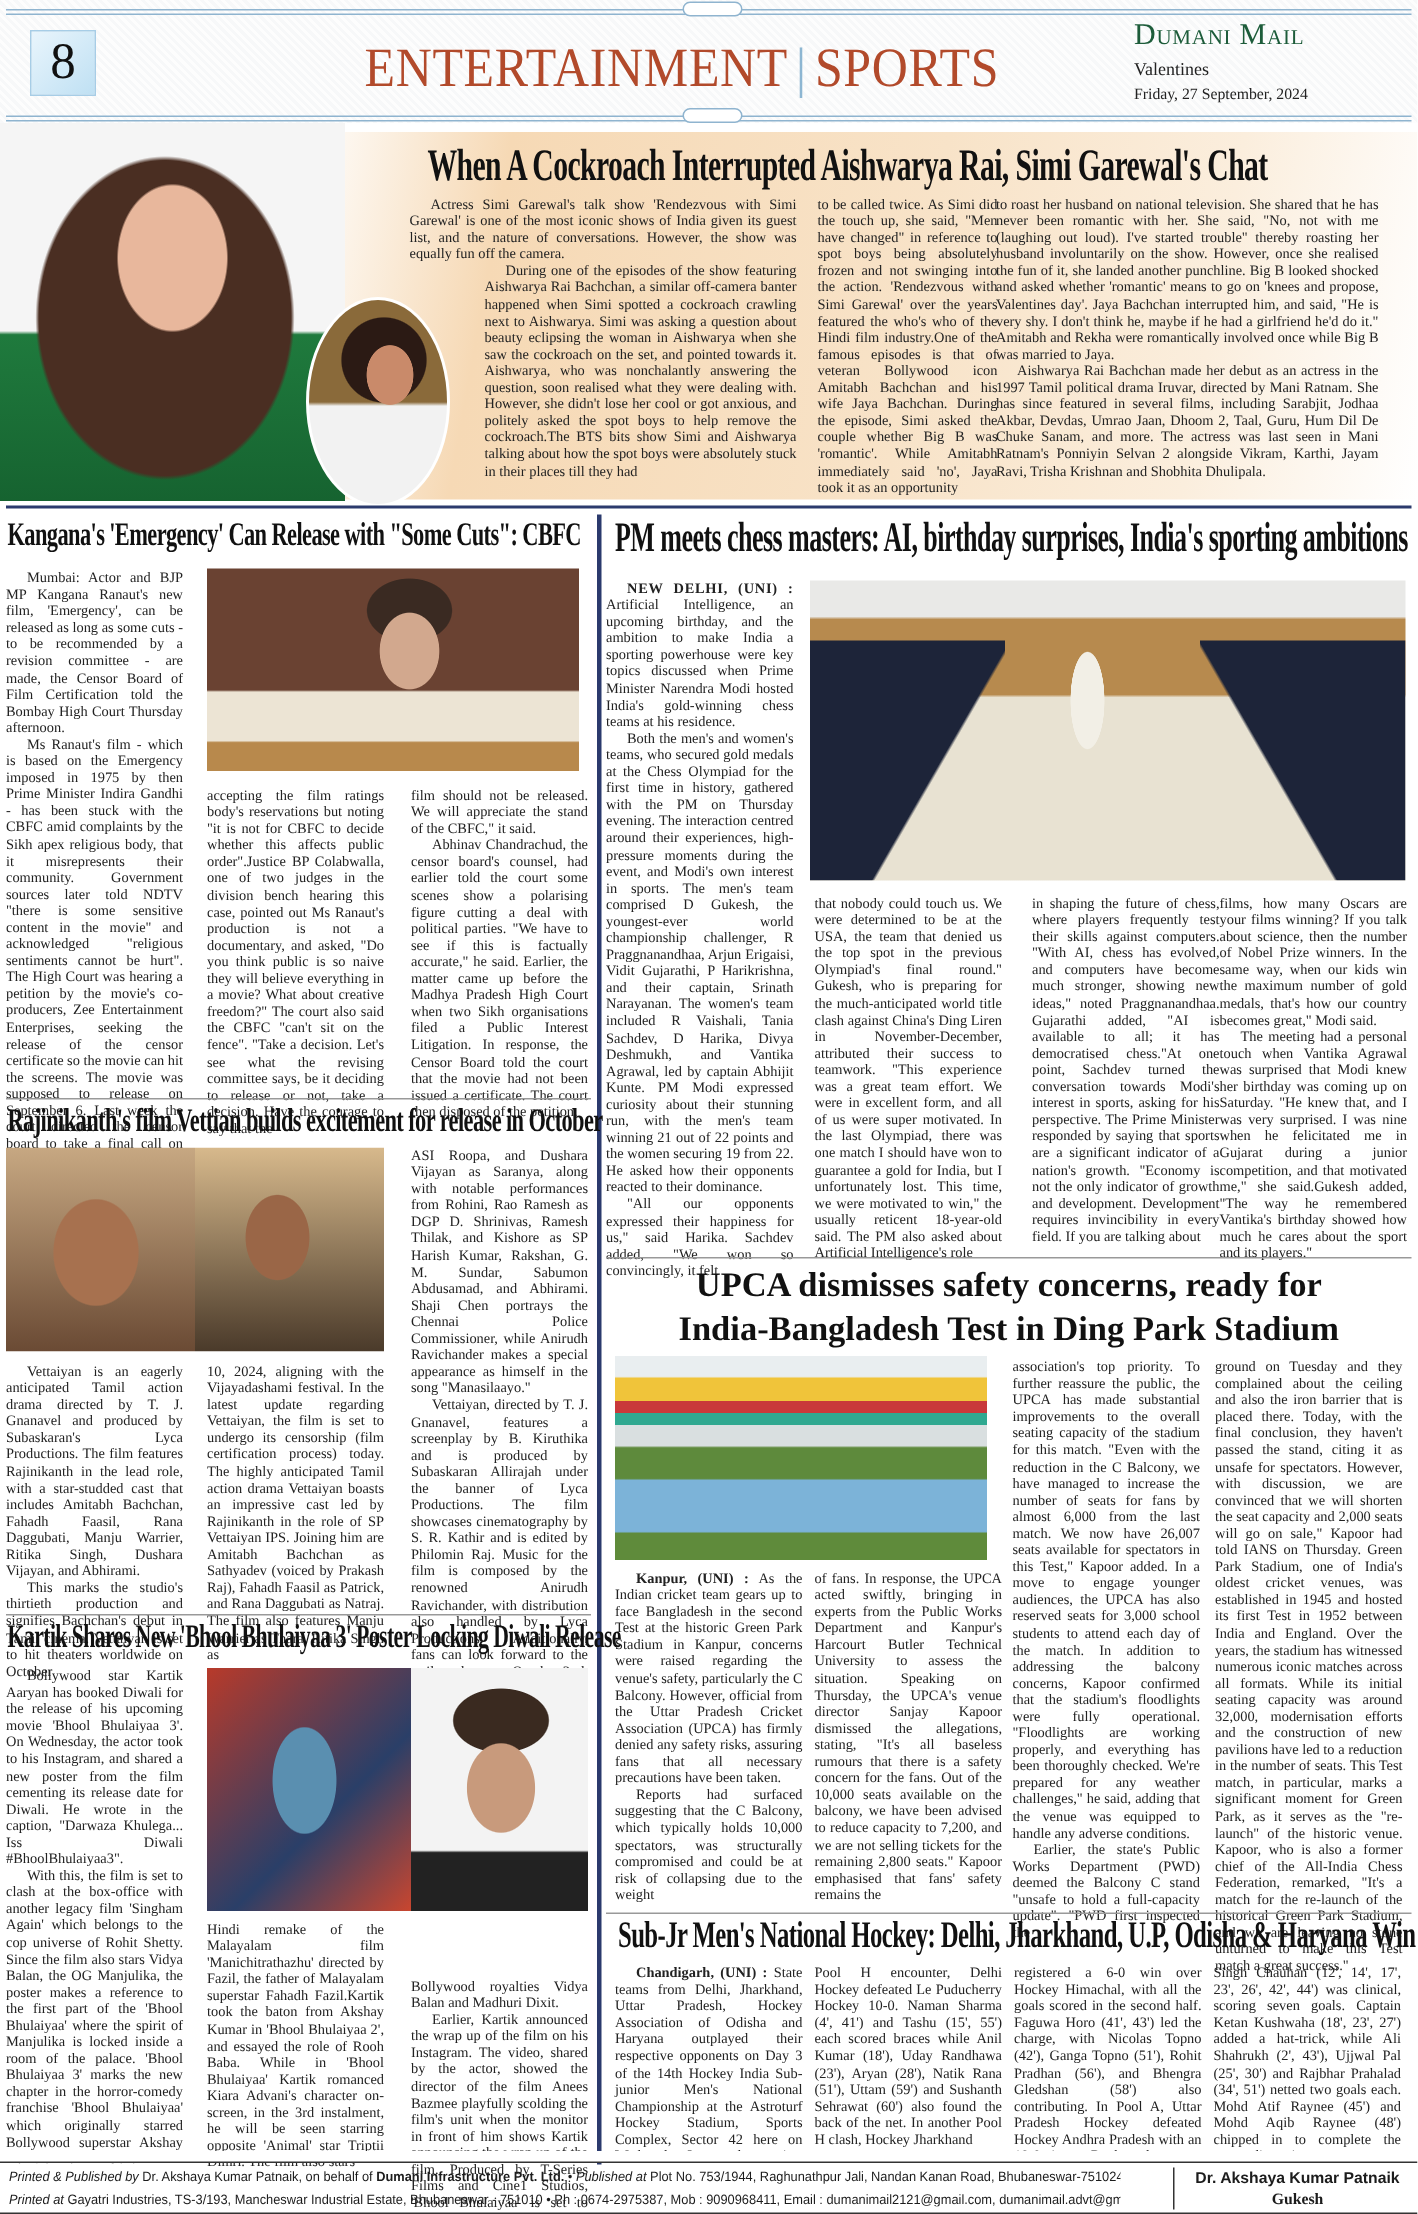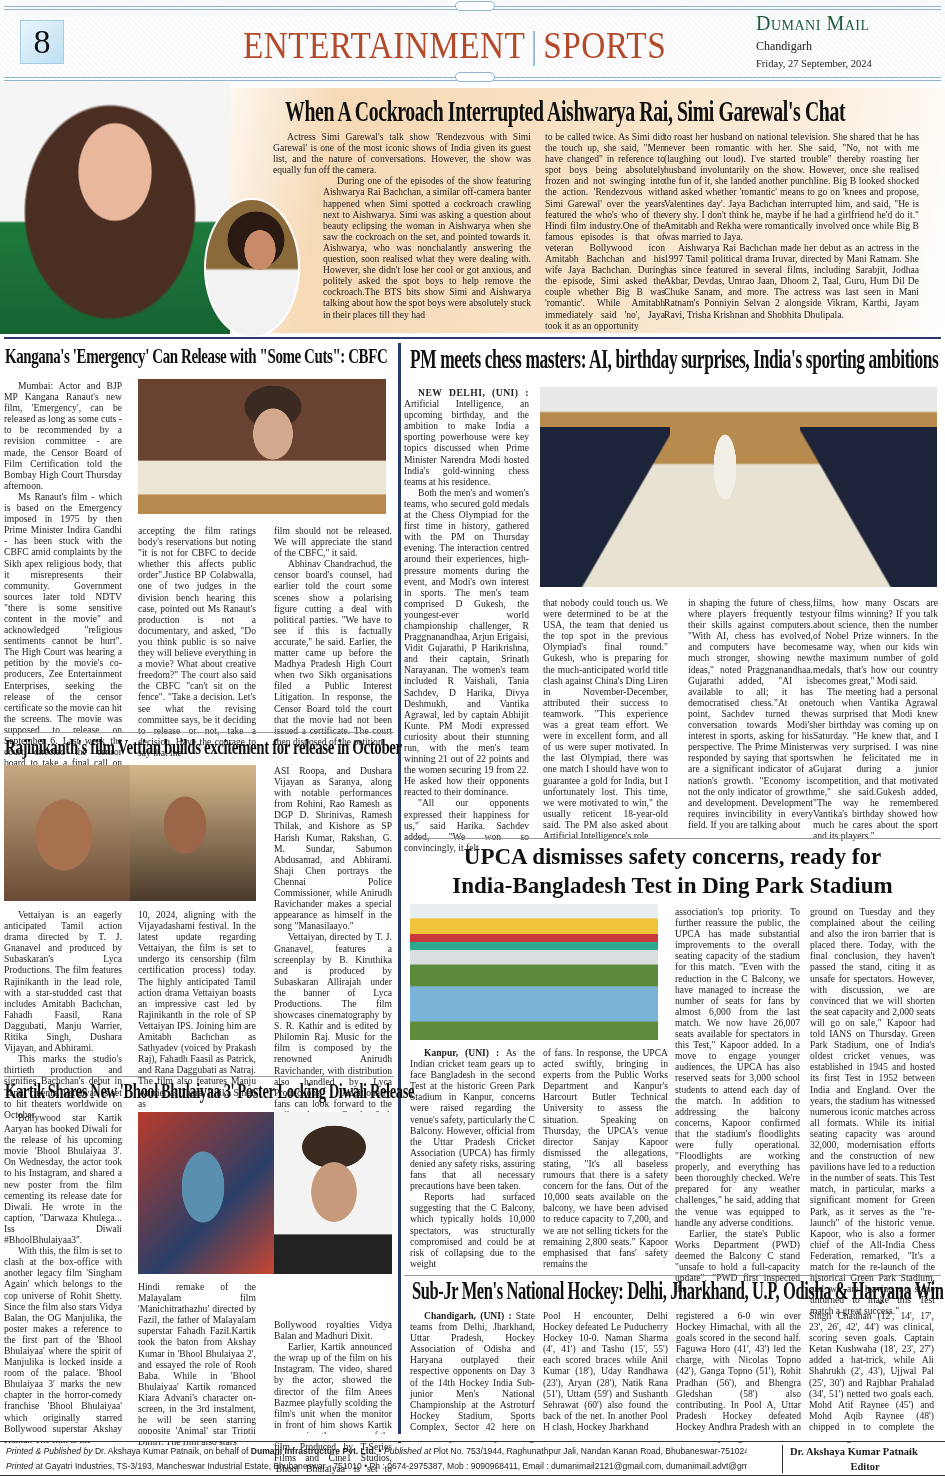--- a/index.html
+++ b/index.html
@@ -29,21 +29,21 @@
 <body>
 
 <div class="abs mast"></div>
 <div class="abs rule2" style="top:6px"></div>
 <div class="abs orn" style="top:1px;background:#fff"></div>
 <div class="abs rule2" style="top:77px"></div>
 <div class="abs orn" style="top:72px;background:#fff"></div>
 <div class="abs pagebox">8</div>
 <div class="abs secttl"><span>ENTERTAINMENT</span><span class="bar">|</span><span>SPORTS</span></div>
 <div class="abs brand">Dumani Mail</div>
-<div class="abs city">Chandigarh</div>
+<div class="abs city">Valentines</div>
 <div class="abs date">Friday, 27 September, 2024</div>
 
 <div class="abs" style="left:200px;top:88px;width:745px;height:245px;background:linear-gradient(100deg,rgba(255,255,255,0) 0%,#f6d9b5 18%,#f8e3c8 55%,#fbeedd 80%,#fff 100%)"></div>
 <div class="abs img" style="left:0;top:82px;width:230px;height:252px;background:radial-gradient(ellipse 60px 80px at 115px 90px,#e8b79c 0 60%,transparent 62%),radial-gradient(ellipse 120px 150px at 110px 130px,#4a2e22 0 70%,transparent 72%),linear-gradient(180deg,#f5f5f5 0 55%,#1f7a3d 56%,#166330 100%)"></div>
 <div class="abs img" style="left:204px;top:198px;width:96px;height:140px;border-radius:50%;background:radial-gradient(ellipse 22px 28px at 54px 50px,#c98a6a 0 70%,transparent 72%),radial-gradient(ellipse 40px 40px at 50px 40px,#2b1a14 0 70%,transparent 72%),linear-gradient(180deg,#8a6a3a 0 50%,#f2f2f2 52%);border:2px solid #fff"></div>
 <div class="abs cond" style="left:285px;top:94px;font-size:30px;transform:scaleX(0.66)">When A Cockroach Interrupted Aishwarya Rai, Simi Garewal's Chat</div>
 <div class="abs txt" style="left:273px;top:131px;width:258px">
   <p>Actress Simi Garewal's talk show 'Rendezvous with Simi Garewal' is one of the most iconic shows of India given its guest list, and the nature of conversations. However, the show was equally fun off the camera.</p>
   <p style="padding-left:50px">During one of the episodes of the show featuring Aishwarya Rai Bachchan, a similar off-camera banter happened when Simi spotted a cockroach crawling next to Aishwarya. Simi was asking a question about beauty eclipsing the woman in Aishwarya when she saw the cockroach on the set, and pointed towards it. Aishwarya, who was nonchalantly answering the question, soon realised what they were dealing with. However, she didn't lose her cool or got anxious, and politely asked the spot boys to help remove the cockroach.The BTS bits show Simi and Aishwarya talking about how the spot boys were absolutely stuck in their places till they had</p>
 </div>
@@ -162,15 +162,15 @@
   </div>
 <div class="abs txt" style="left:809px;top:1310px;width:125px">
     <p style="text-indent:0">Singh Chauhan (12', 14', 17', 23', 26', 42', 44') was clinical, scoring seven goals. Captain Ketan Kushwaha (18', 23', 27') added a hat-trick, while Ali Shahrukh (2', 43'), Ujjwal Pal (25', 30') and Rajbhar Prahalad (34', 51') netted two goals each. Mohd Atif Raynee (45') and Mohd Aqib Raynee (48') chipped in to complete the resounding win.</p>
   </div>
 
 <div class="abs" style="left:0;top:1434px;width:945px;height:8px;background:#fff"></div>
 <div class="abs foot">
   <div class="abs" style="left:6px;top:4px;width:780px;white-space:nowrap;overflow:hidden;font-size:9px;transform:scaleX(0.95);transform-origin:left"><i>Printed &amp; Published by</i><span> Dr. Akshaya Kumar Patnaik, on behalf of </span><b>Dumani Infrastructure Pvt. Ltd.</b><i> • Published at</i><span> Plot No. 753/1944, Raghunathpur Jali, Nandan Kanan Road, Bhubaneswar-751024</span></div>
   <div class="abs" style="left:6px;top:19px;width:780px;white-space:nowrap;overflow:hidden;font-size:9px;transform:scaleX(0.95);transform-origin:left"><i>Printed at</i><span> Gayatri Industries, TS-3/193, Mancheswar Industrial Estate, Bhubaneswar - 751010 • Ph : 0674-2975387, Mob : 9090968411, Email : dumanimail2121@gmail.com, dumanimail.advt@gmail.com</span></div>
   <div class="abs" style="left:782px;top:3px;width:1px;height:28px;background:#333"></div>
-  <div class="abs" style="left:790px;top:4px;width:150px;font-family:Liberation Serif, serif;font-weight:bold;font-size:10.5px">Dr. Akshaya Kumar Patnaik</div>
-  <div class="abs" style="left:790px;top:19px;width:150px;text-align:center;font-family:'Liberation Serif',serif;font-weight:bold;font-size:10.5px">Editor</div>
+  <div class="abs" style="left:790px;top:4px;width:150px;text-align:center;font-family:Liberation Sans, sans-serif;font-weight:bold;font-size:10.5px">Dr. Akshaya Kumar Patnaik</div>
+  <div class="abs" style="left:790px;top:19px;width:150px;text-align:center;font-family:'Liberation Serif',serif;font-weight:bold;font-size:10.5px">Gukesh</div>
 </div>
 
 </body></html>

